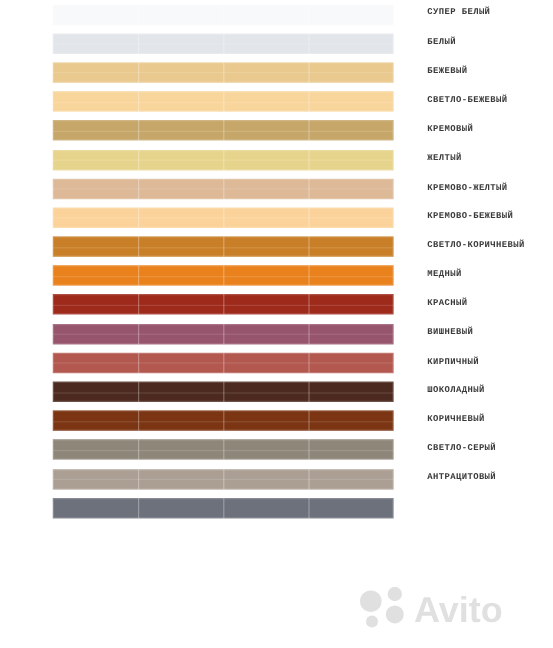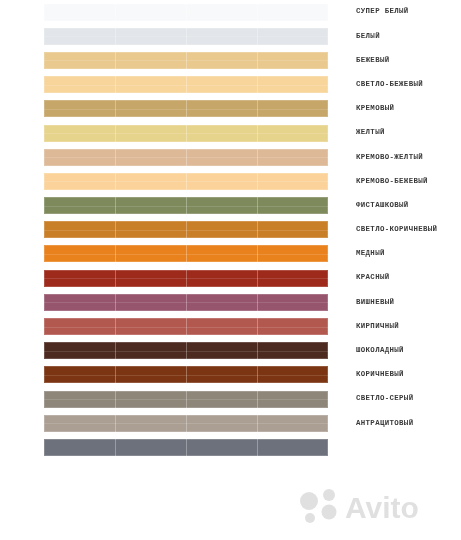--- a/index.html
+++ b/index.html
@@ -183,32 +183,20 @@
         <div class="swatch-wrap">
           <div class="swatch" style="background: rgb(251, 211, 154);">
             <div class="grout g1"></div>
             <div class="grout g2"></div>
             <div class="grout g3"></div>
             <div class="seam"></div>
             <div class="edge"></div>
           </div>
         </div>
         <div class="label">КРЕМОВО-БЕЖЕВЫЙ</div>
-      </div>
-      <div class="row">
-        <div class="swatch-wrap">
-          <div class="swatch" style="background: rgb(126, 138, 92);">
-            <div class="grout g1"></div>
-            <div class="grout g2"></div>
-            <div class="grout g3"></div>
-            <div class="seam"></div>
-            <div class="edge"></div>
-          </div>
-        </div>
-        <div class="label">ФИСТАШКОВЫЙ</div>
       </div>
       <div class="row">
         <div class="swatch-wrap">
           <div class="swatch" style="background: rgb(201, 127, 40);">
             <div class="grout g1"></div>
             <div class="grout g2"></div>
             <div class="grout g3"></div>
             <div class="seam"></div>
             <div class="edge"></div>
           </div>

